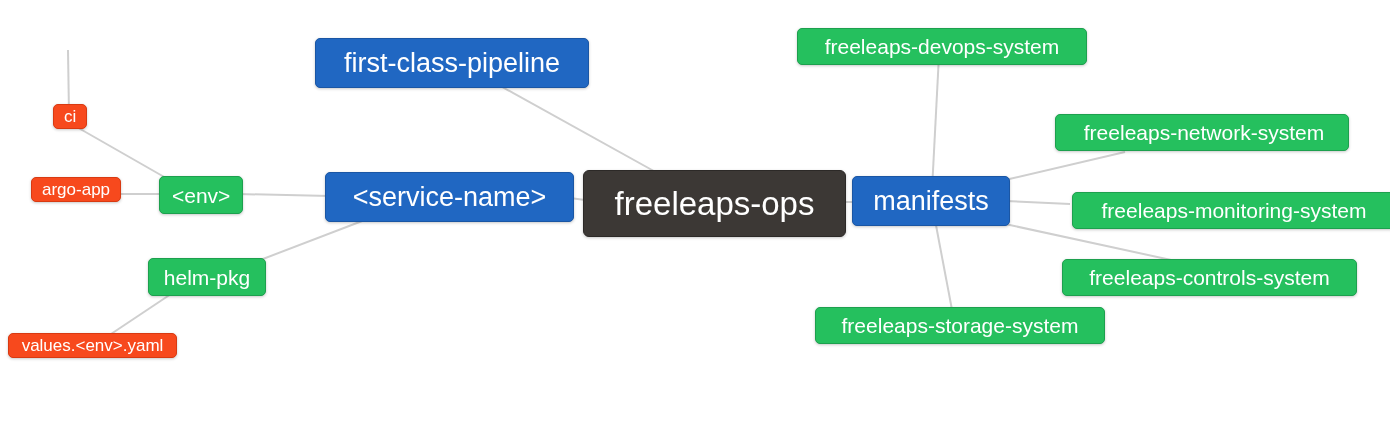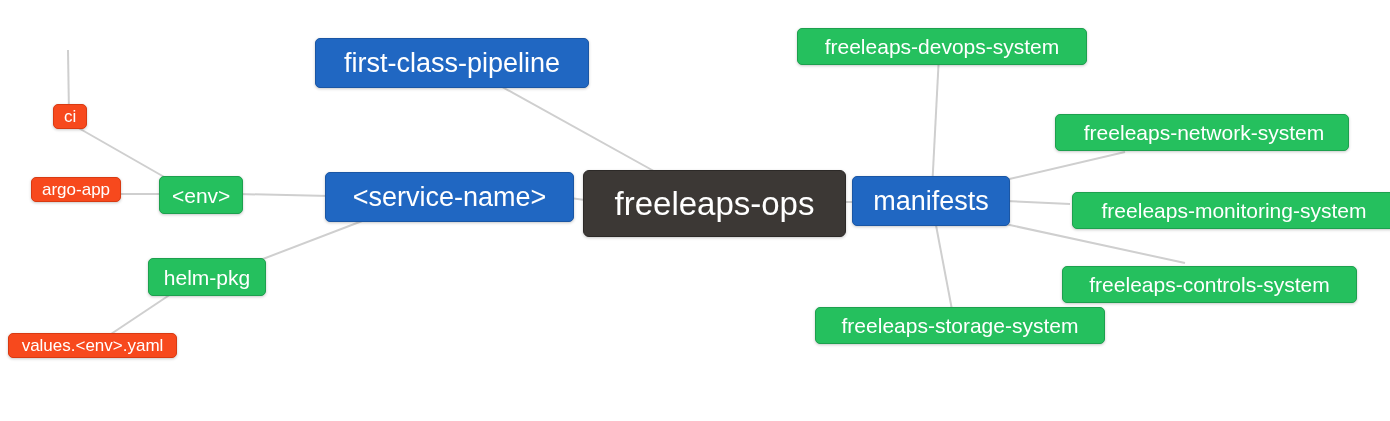--- a/index.html
+++ b/index.html
@@ -35,21 +35,21 @@
   #n-env{left:159px;top:176px;min-width:84px;}
   #n-helm{left:148px;top:258px;min-width:118px;}
   #n-values{left:8px;top:333px;min-width:169px;}
   #n-pipeline{left:315px;top:38px;min-width:274px;}
   #n-service{left:316px;top:172px;min-width:249px;margin-left:9px;}
   #n-root{left:583px;top:170px;min-width:263px;}
   #n-manifests{left:852px;top:176px;min-width:158px;}
   #n-devops{left:797px;top:28px;min-width:290px;height:37px;}
   #n-network{left:1055px;top:114px;min-width:294px;height:37px;padding-left:16px;}
   #n-monitoring{left:1050px;top:192px;min-width:324px;height:37px;margin-left:22px;}
-  #n-controls{left:1062px;top:259px;min-width:295px;height:37px;margin-top:7px;}
+  #n-controls{left:1062px;top:259px;min-width:295px;height:37px;}
   #n-storage{left:815px;top:307px;min-width:290px;height:37px;}
 </style>
 </head>
 <body>
 
 <div id="canvas">
 
   <svg id="edges" xmlns="http://www.w3.org/2000/svg" viewBox="0 0 1390 421">
     <line x1="68" y1="50" x2="69" y2="115"></line>
     <line x1="75" y1="126" x2="180" y2="186"></line>

